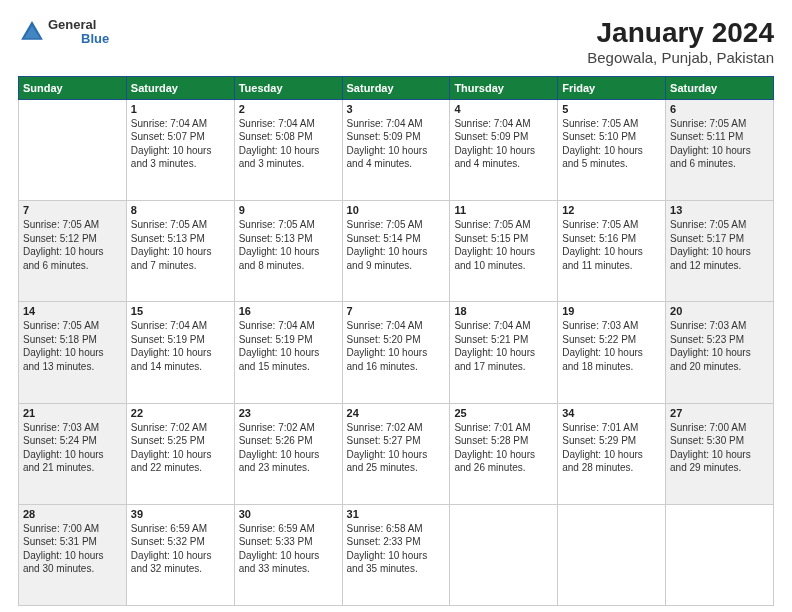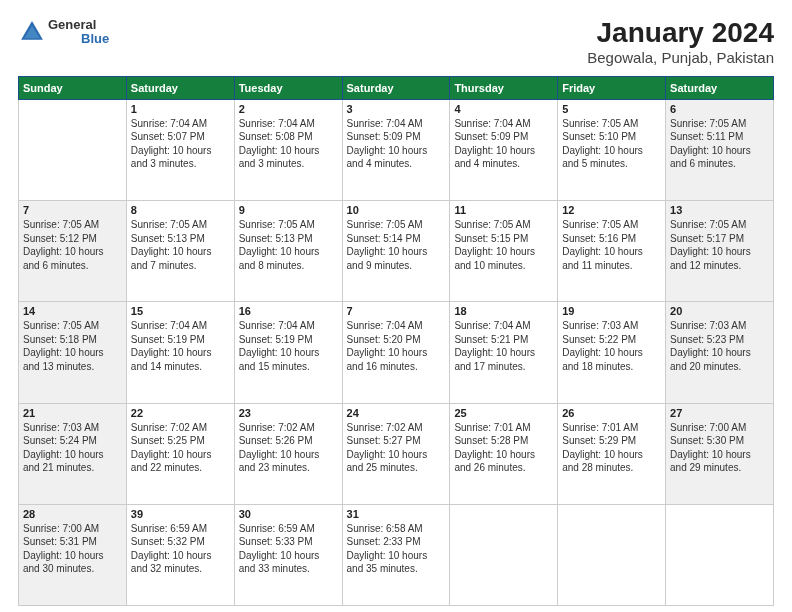--- a/index.html
+++ b/index.html
@@ -309,21 +309,21 @@
 and 25 minutes.</div>
           </td>
           <td>
             <span class="day-number">25</span>
             <div class="day-info" style="white-space: pre-line;">Sunrise: 7:01 AM
 Sunset: 5:28 PM
 Daylight: 10 hours
 and 26 minutes.</div>
           </td>
           <td>
-            <span class="day-number">26</span>
+            <span class="day-number">34</span>
             <div class="day-info" style="white-space: pre-line;">Sunrise: 7:01 AM
 Sunset: 5:29 PM
 Daylight: 10 hours
 and 28 minutes.</div>
           </td>
           <td class="shaded">
             <span class="day-number">27</span>
             <div class="day-info" style="white-space: pre-line;">Sunrise: 7:00 AM
 Sunset: 5:30 PM
 Daylight: 10 hours

